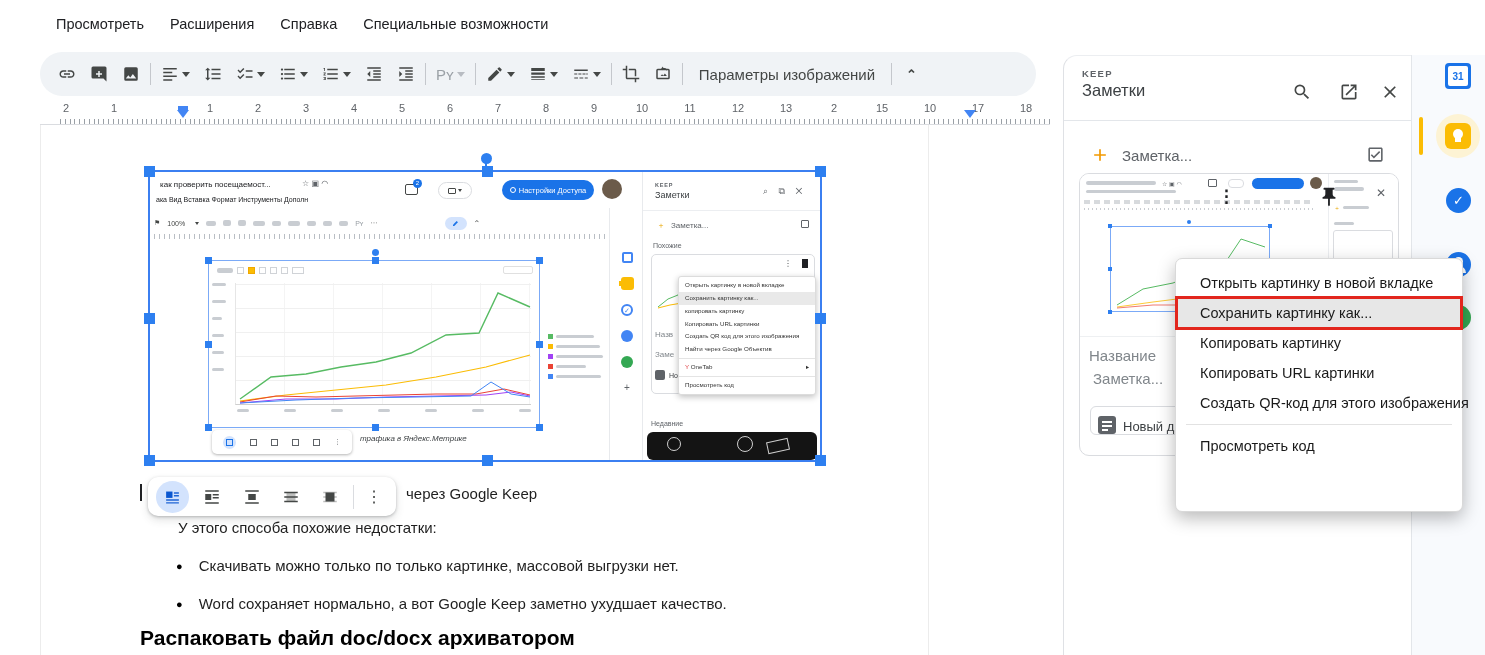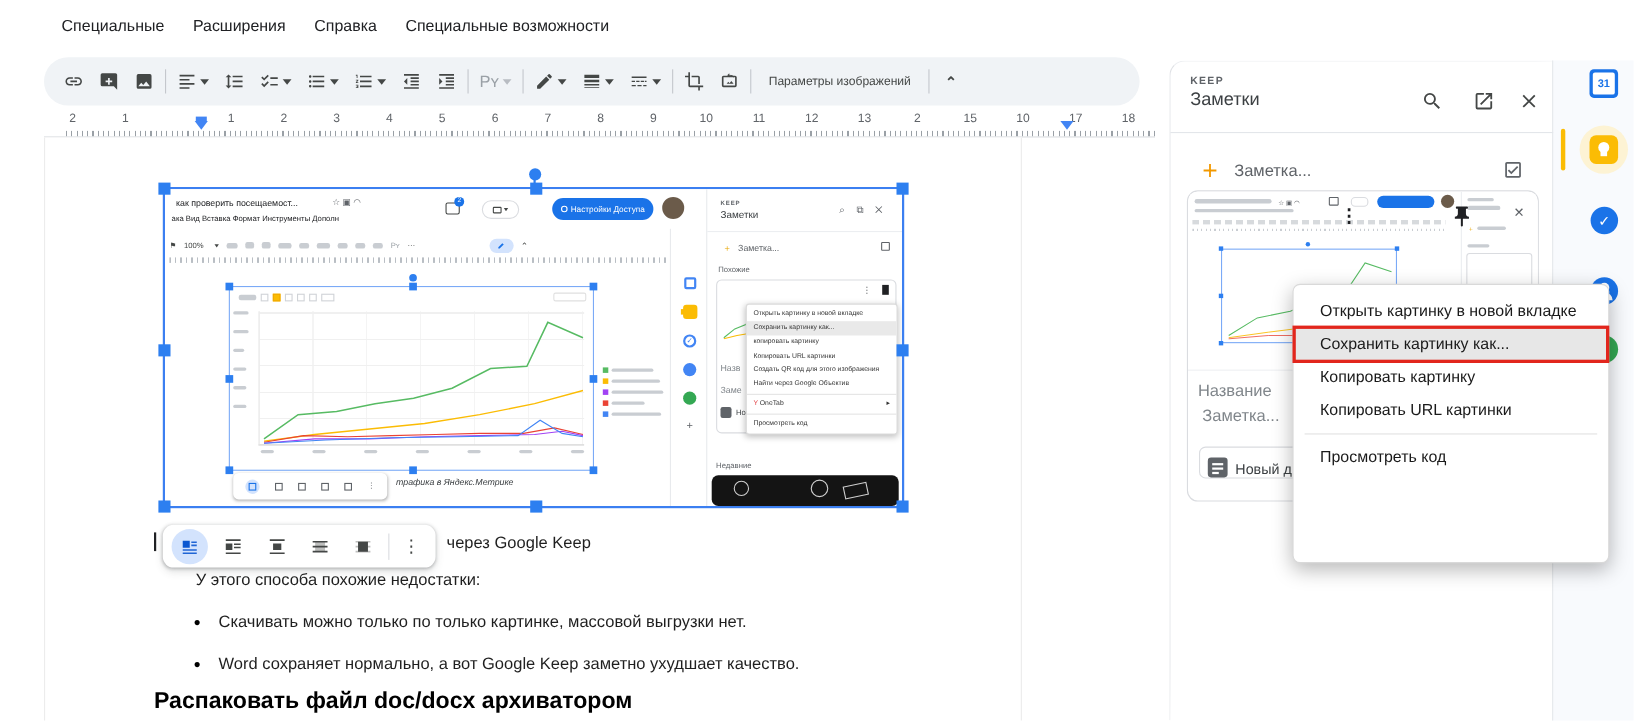--- a/index.html
+++ b/index.html
@@ -62,21 +62,21 @@
   .ctx-red { position:absolute; left:-1px; top:-2px; right:-1px; bottom:-2px; border:3px solid #e2261d; pointer-events:none; }
   .ctx-sep { height:1px; background:#e2e2e2; margin:6px 10px; }
 
   
   .strip { left:1411px; top:55px; width:74px; height:600px; background:#f8fafd; border-left:1px solid #e3e6ea; z-index:1; }
 </style>
 </head>
 <body>
 
 <div class="abs menubar">
-  <span>Специальные</span>
+  <span>Просмотреть</span>
   <span>Расширения</span>
   <span>Справка</span>
   <span>Специальные возможности</span>
 </div>
 
 <div class="abs toolbar">
   <div class="tb-group">
     <span class="tb-btn">
         <svg class="ic" viewBox="0 0 24 24">
           <path d="M3.9 12c0-1.71 1.39-3.1 3.1-3.1h4V7H7c-2.76 0-5 2.24-5 5s2.24 5 5 5h4v-1.9H7c-1.71 0-3.1-1.39-3.1-3.1zM8 13h8v-2H8v2zm9-6h-4v1.9h4c1.71 0 3.1 1.39 3.1 3.1s-1.39 3.1-3.1 3.1h-4V17h4c2.76 0 5-2.24 5-5s-2.24-5-5-5z"></path>
@@ -171,21 +171,21 @@
         </svg>
       </span>
     <span class="tb-btn">
         <svg class="ic" viewBox="0 0 24 24">
           <path d="M19 5H5a2 2 0 0 0-2 2v10a2 2 0 0 0 2 2h14a2 2 0 0 0 2-2V7a2 2 0 0 0-2-2zm0 12H5V7h14v10zM8.8 14.8l2-2.5 1.5 1.9 2.2-2.8 2.7 3.4H8.8z"></path>
           <path d="M12 2 9.5 4.5 12 7V5.2c2 0 3.7.8 5 2.1l1.1-1.1A8.4 8.4 0 0 0 12 3.8V2z"></path>
         </svg>
       </span>
   </div>
   <div class="tb-div"></div>
-  <span style="font-size:11px;color:#444746;padding:0 6px;">Параметры изображений</span>
+  <span style="font-size:15px;color:#444746;padding:0 6px;">Параметры изображений</span>
   <div class="tb-div"></div>
   <span style="color:#444746;font-size:13px;font-weight:bold;padding:0 4px;">⌃</span>
 </div>
 
 <div class="abs ruler">
   <div class="ruler-num">
       <span style="left: 26px;">2</span>
       <span style="left: 74px;">1</span>
       <span style="left: 170px;">1</span>
       <span style="left: 218px;">2</span>
@@ -562,15 +562,16 @@
 </div>
 
 <div class="abs ctx">
   <div class="ctx-item">Открыть картинку в новой вкладке</div>
   <div class="ctx-item ctx-sel">
     <span>Сохранить картинку как...</span>
     <div class="ctx-red"></div>
   </div>
   <div class="ctx-item">Копировать картинку</div>
   <div class="ctx-item">Копировать URL картинки</div>
+  <div class="ctx-item">Создать QR-код для этого изображения</div>
   <div class="ctx-sep"></div>
   <div class="ctx-item">Просмотреть код</div>
 </div>
 
 </body></html>

